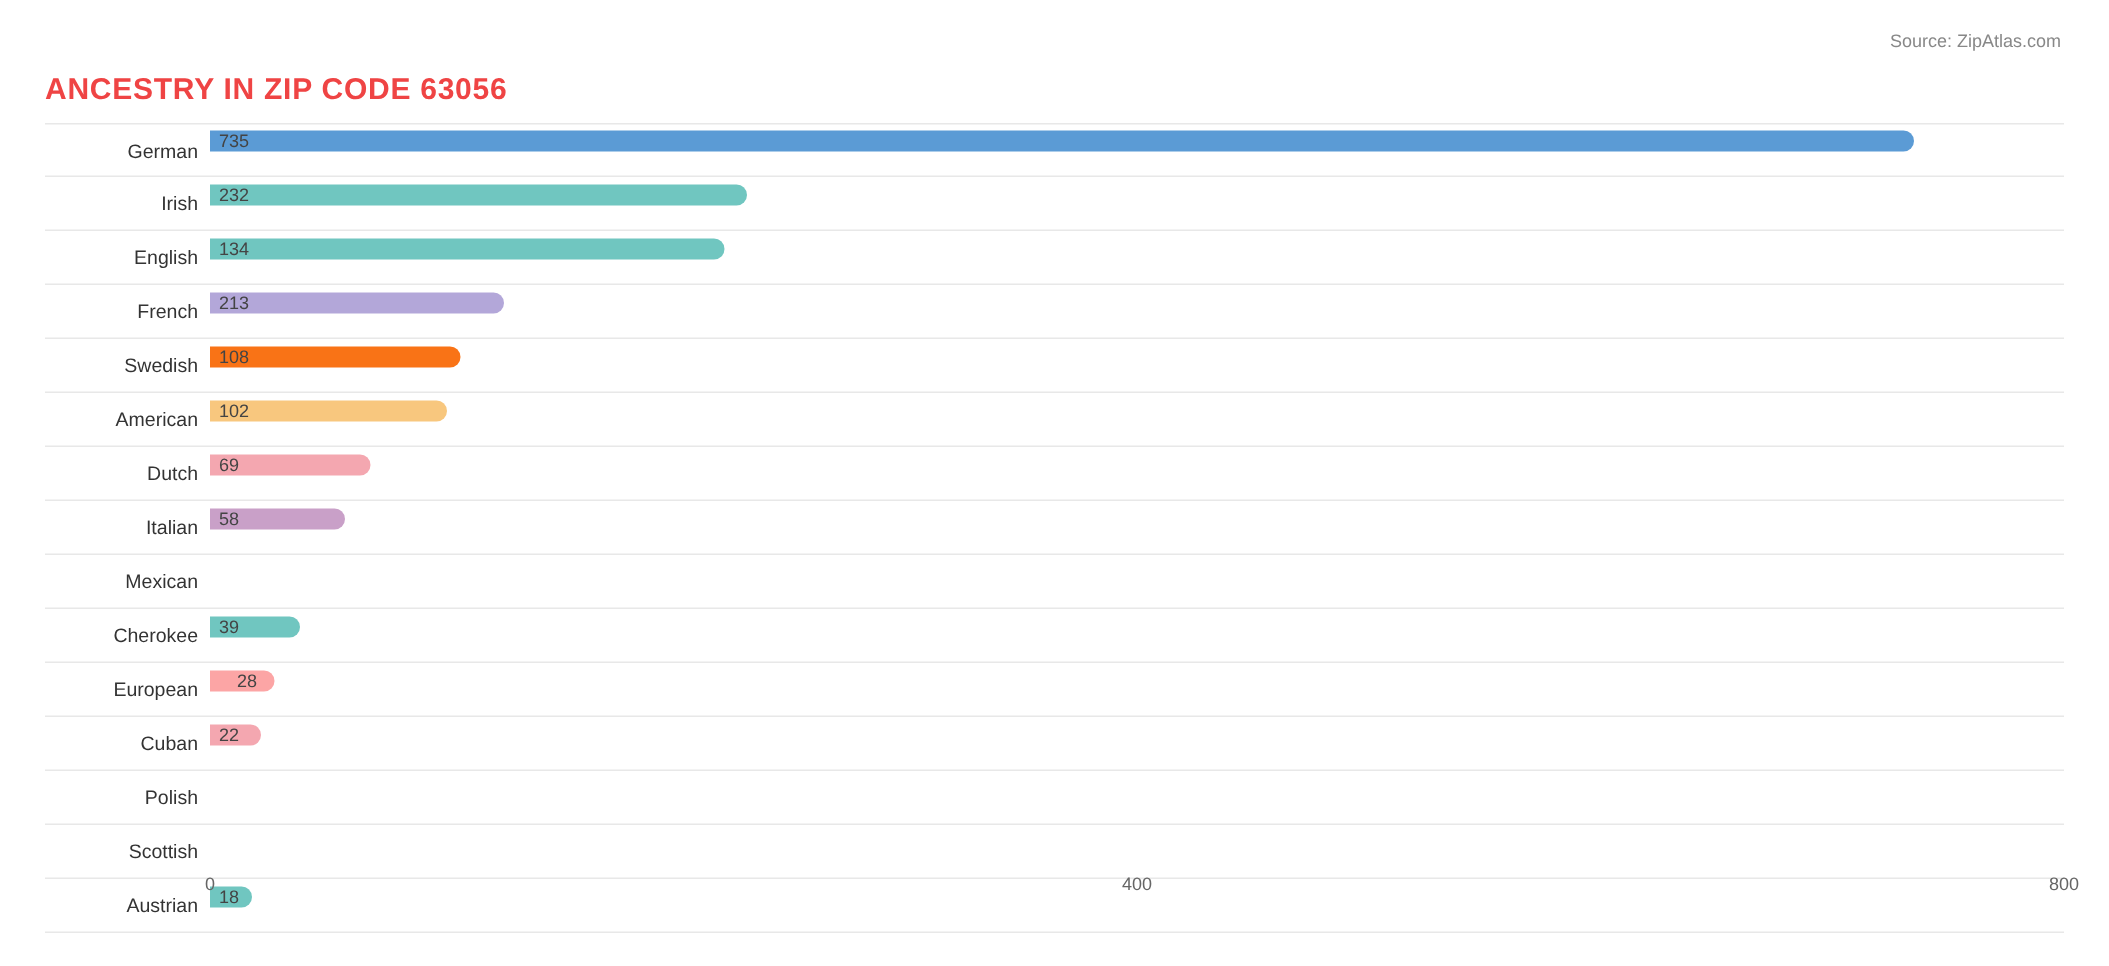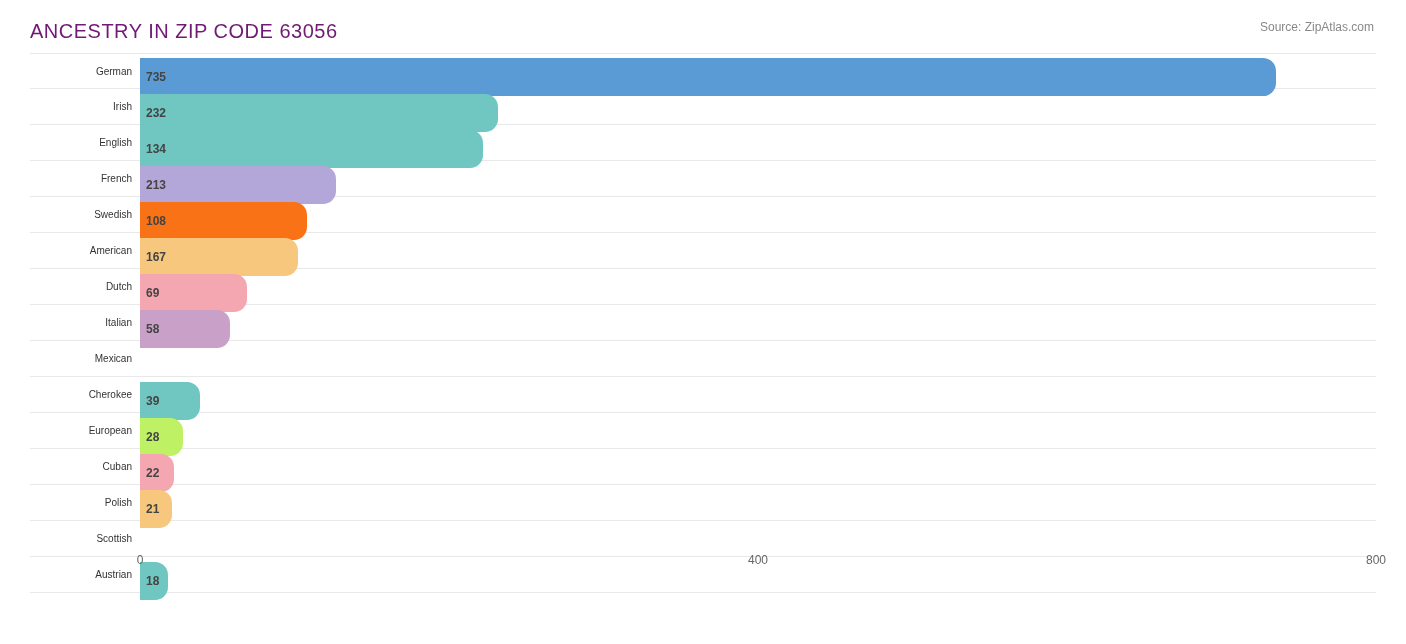--- a/index.html
+++ b/index.html
@@ -11,24 +11,25 @@
       overflow: hidden;
     }
     .chart-container {
       width: 1406px;
       height: 644px;
       padding: 20px 30px 50px 30px;
       position: relative;
     }
     .chart-title {
       font-size: 20px;
-      font-weight: 400;
-      color: #701a75;
+      font-weight: 700;
+      color: #ef4444;
       margin-bottom: 8px;
       letter-spacing: 0.5px;
+      margin-top: 29px;
     }
     .source-label {
       position: absolute;
       top: 20px;
       right: 32px;
       font-size: 12px;
       color: #888;
     }
     .chart-area {
       position: relative;
@@ -48,37 +49,36 @@
       align-items: center;
       height: 36px;
       border-bottom: 1px solid #e8e8e8;
       position: relative;
     }
     .bar-row:first-child {
       border-top: 1px solid #e8e8e8;
     }
     .bar-label {
       width: 110px;
-      font-size: 10px;
+      font-size: 13px;
       color: #333;
       text-align: right;
       padding-right: 8px;
       flex-shrink: 0;
     }
     .bar-wrapper {
       flex: 1;
       height: 26px;
       position: relative;
     }
     .bar {
-      height: 38px;
+      height: 14px;
       border-radius: 0 13px 13px 0;
       display: flex;
       align-items: center;
-      font-weight: bold;
     }
     .bar-value {
       font-size: 12px;
       color: #444;
       margin-left: 6px;
       white-space: nowrap;
     }
     
     .x-axis {
       position: absolute;
@@ -142,21 +142,21 @@
           <div class="bar-wrapper">
             <div class="bar" style="width: 13.5%; background-color: #f97316;">
               <span class="bar-value">108</span>
             </div>
           </div>
         </div>
         <div class="bar-row">
           <div class="bar-label">American</div>
           <div class="bar-wrapper">
             <div class="bar" style="width: 12.75%; background-color: rgb(248, 199, 126);">
-              <span class="bar-value">167</span>
+              <span class="bar-value">102</span>
             </div>
           </div>
         </div>
         <div class="bar-row">
           <div class="bar-label">Dutch</div>
           <div class="bar-wrapper">
             <div class="bar" style="width: 8.625%; background-color: rgb(244, 167, 176);">
               <span class="bar-value">69</span>
             </div>
           </div>
@@ -176,40 +176,35 @@
           <div class="bar-label">Cherokee</div>
           <div class="bar-wrapper">
             <div class="bar" style="width: 4.875%; background-color: rgb(112, 198, 192);">
               <span class="bar-value">39</span>
             </div>
           </div>
         </div>
         <div class="bar-row">
           <div class="bar-label">European</div>
           <div class="bar-wrapper">
-            <div class="bar" style="width: 3.5%; background-color: #bef264;">
+            <div class="bar" style="width: 3.5%; background-color: #fca5a5; padding-left: 12px;">
               <span class="bar-value">28</span>
             </div>
           </div>
         </div>
         <div class="bar-row">
           <div class="bar-label">Cuban</div>
           <div class="bar-wrapper">
             <div class="bar" style="width: 2.75%; background-color: rgb(244, 167, 176);">
               <span class="bar-value">22</span>
             </div>
           </div>
         </div>
         <div class="bar-row">
           <div class="bar-label">Polish</div>
-          <div class="bar-wrapper">
-            <div class="bar" style="width: 2.625%; background-color: rgb(248, 199, 126);">
-              <span class="bar-value">21</span>
-            </div>
-          </div>
         </div>
         <div class="bar-row">
           <div class="bar-label">Scottish</div>
         </div>
         <div class="bar-row">
           <div class="bar-label">Austrian</div>
           <div class="bar-wrapper">
             <div class="bar" style="width: 2.25%; background-color: rgb(112, 198, 192);">
               <span class="bar-value">18</span>
             </div>

